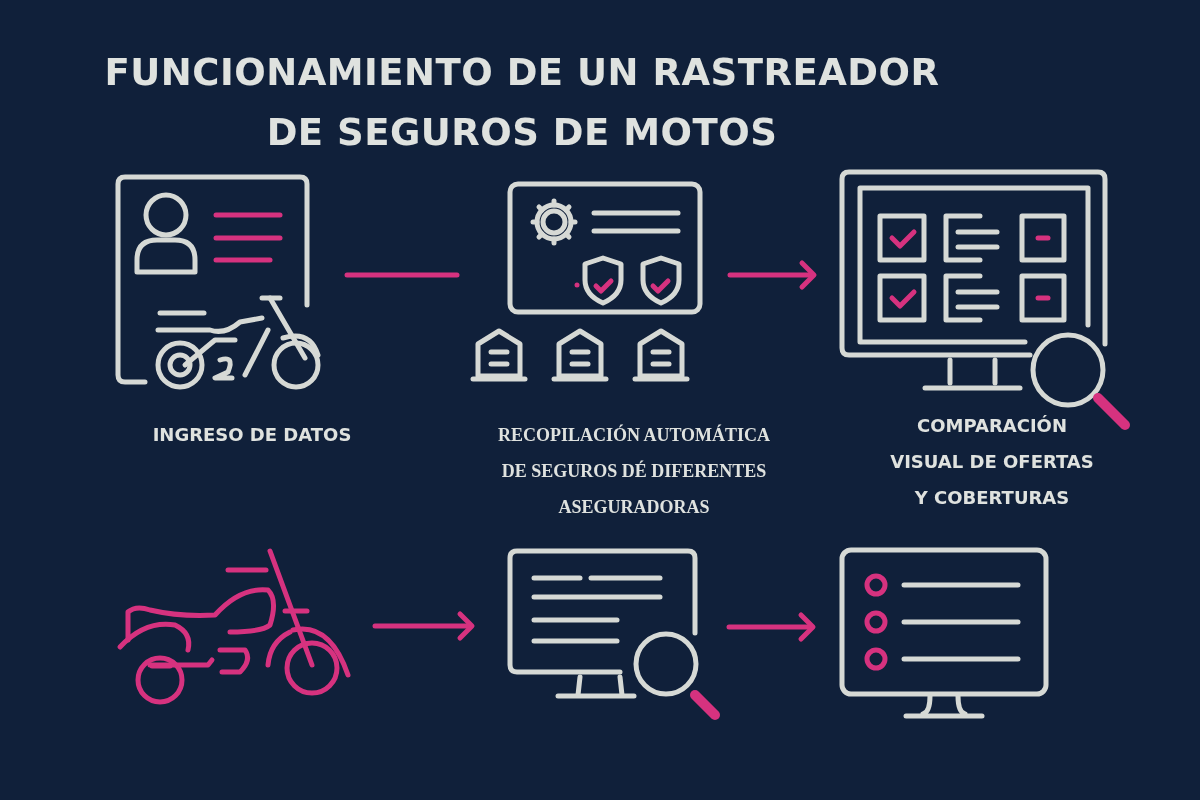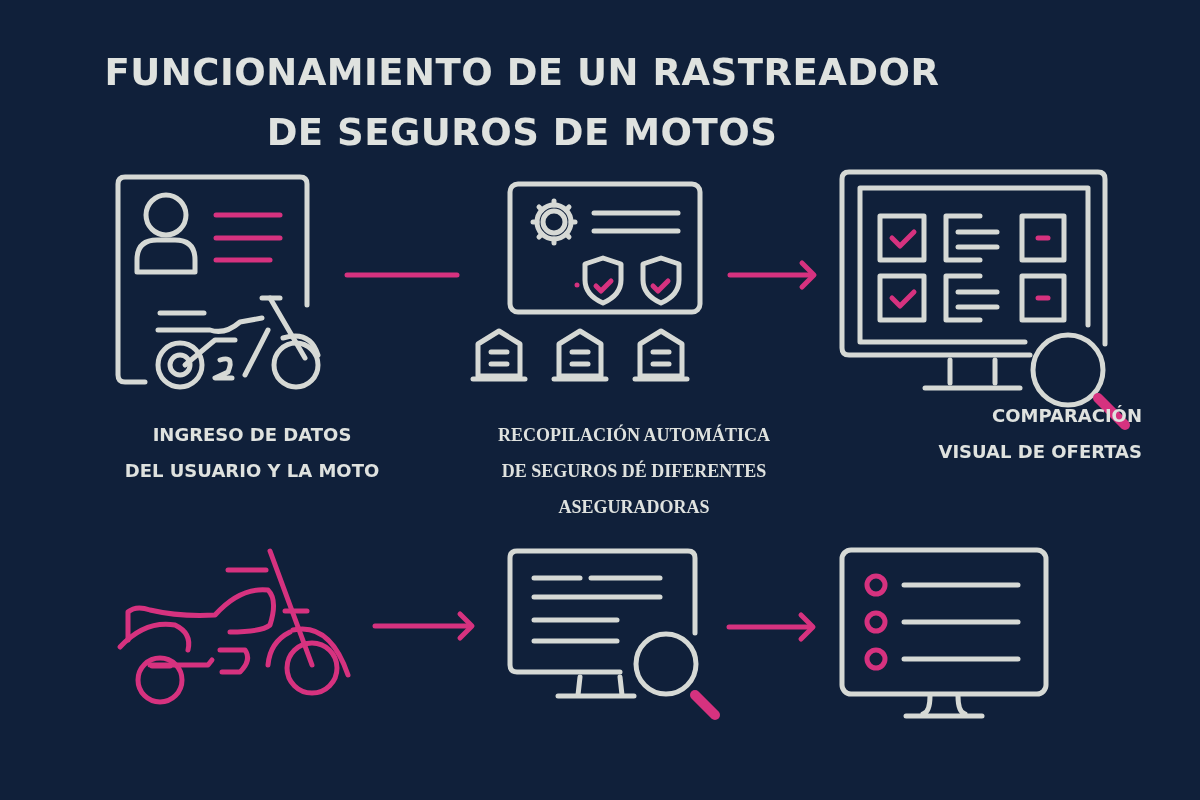--- a/index.html
+++ b/index.html
@@ -110,30 +110,30 @@
   <line class="p" x1="1038" y1="298" x2="1048" y2="298"></line>
   <line class="g" x1="950" y1="360" x2="950" y2="383"></line>
   <line class="g" x1="995" y1="360" x2="995" y2="383"></line>
   <line class="g" x1="925" y1="388" x2="1020" y2="388"></line>
   <circle class="g" cx="1068" cy="370" r="35"></circle>
   <line class="p" x1="1098" y1="398" x2="1125" y2="425" style="stroke-width:10"></line>
 </svg>
 
 <div class="label" style="left:72px;top:417px;width:360px;">
   <div>INGRESO DE DATOS</div>
-  <div>DEL USUARIO Y LA MOTO</div>
 </div>
 <div class="label" style="left:434px;top:417px;width:400px;font-family:Liberation Serif, serif;">
   <div>RECOPILACIÓN AUTOMÁTICA</div>
   <div>DE SEGUROS DÉ DIFERENTES</div>
   <div>ASEGURADORAS</div>
 </div>
-<div class="label" style="left:842px;top:398px;width:300px;text-align:right;">
+<div class="label" style="left:842px;top:408px;width:300px;text-align:center;">
   <div>COMPARACIÓN</div>
   <div>VISUAL DE OFERTAS</div>
+  <div>Y COBERTURAS</div>
 </div>
 
 <svg class="ic" style="left:0;top:0;" width="1200" height="800">
   <line class="p" x1="228" y1="570" x2="266" y2="570"></line>
   <path class="p" d="M128 640 V612 Q136 605 150 610 Q180 617 215 615 Q240 587 268 590 Q278 600 270 625 Q262 632 230 632"></path>
   <path class="p" d="M120 647 Q145 620 175 625 Q192 633 188 650"></path>
   <circle class="p" cx="160" cy="680" r="22"></circle>
   <line class="p" x1="152" y1="666" x2="170" y2="666"></line>
   <path class="p" d="M150 665 H208 L212 660"></path>
   <path class="p" d="M220 650 H245 Q252 660 240 672 H222"></path>

